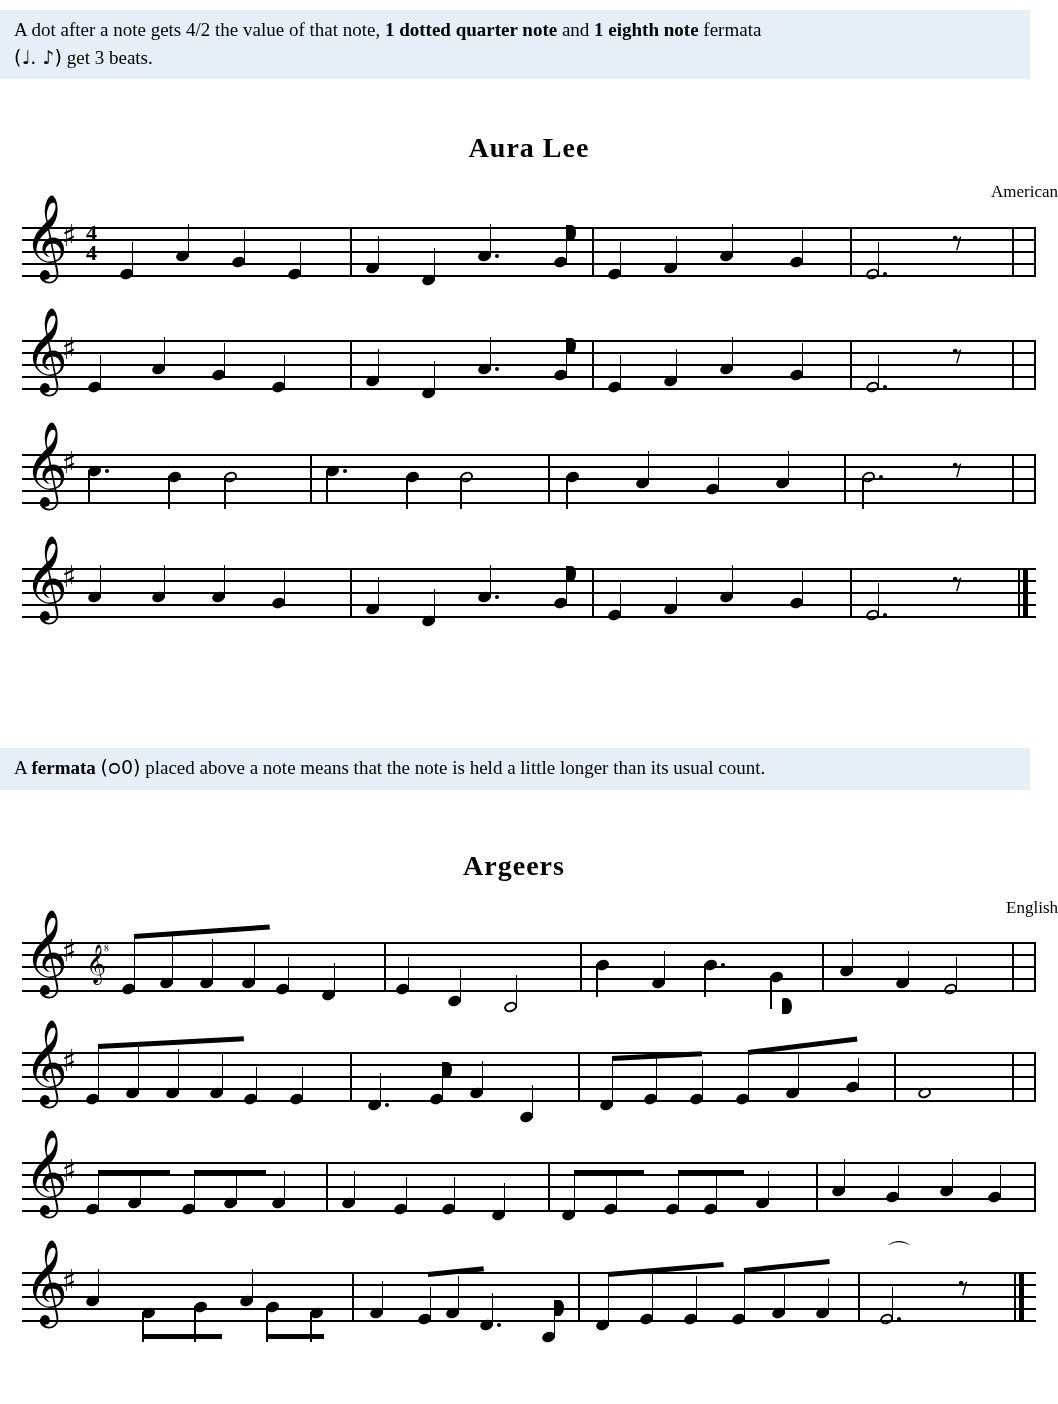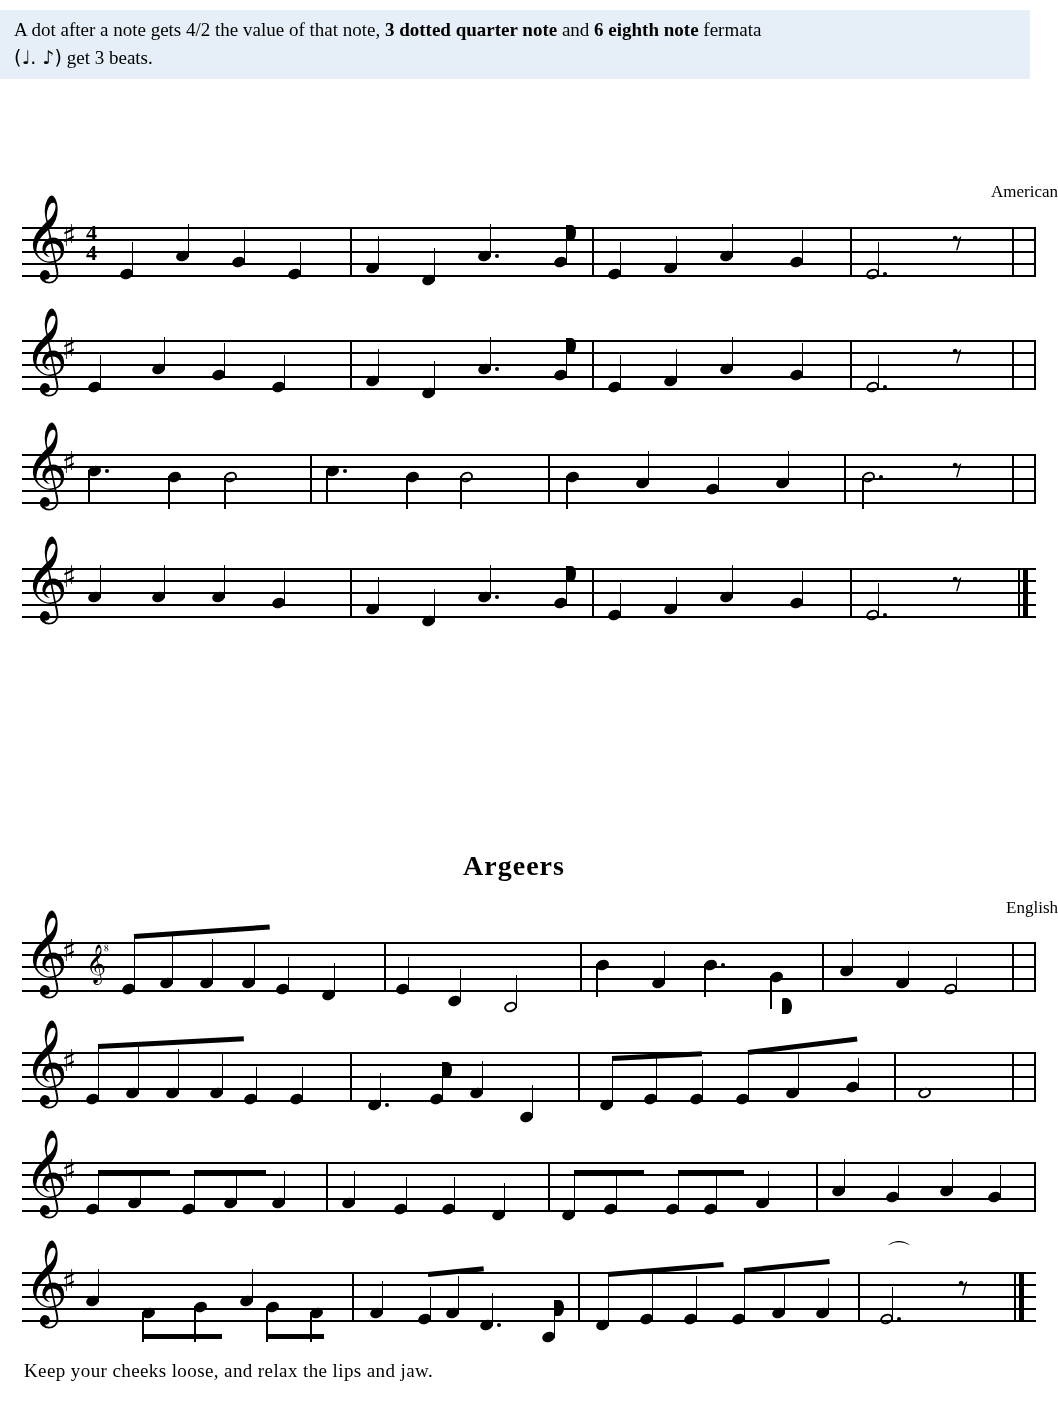--- a/index.html
+++ b/index.html
@@ -133,24 +133,25 @@
     font-size:19px;
     letter-spacing:.4px;
   }
 </style>
 </head>
 <body>
 
 <div class="page">
 
   <div class="callout" id="callout-top">
-    <span>A dot after a note gets 4/2 the value of that note, </span><b>3 dotted quarter note</b><span> and </span><b>6 eighth note</b><span> fermata</span><br>
+    <span>A dot after a note gets 4/2 the value of that note, </span><b>1 dotted quarter note</b><span> and </span><b>1 eighth note</b><span> fermata</span><br>
     <span class="glyph">(♩.   ♪)</span><span> get 3 beats.</span>
   </div>
 
+  <div class="song-title" style="position:absolute;left:0;top:132px;width:1058px;">Aura Lee</div>
   <div class="attribution" style="position:absolute;left:0;top:182px;width:1058px;">American</div>
 
   <div class="system" style="position:absolute;left:0;top:205px;width:1058px;">
     <div class="staff">
       <div class="line l1"></div>
         <div class="line l2"></div>
         <div class="line l3"></div>
         <div class="line l4"></div>
         <div class="line l5"></div>
     </div>
@@ -433,20 +434,23 @@
         <div class="stem up"></div>
         <div class="dot"></div>
       </div>
     <div class="qrest" style="left:952px;top:18px;">𝄾</div>
     <div class="endbar" style="left:1018px;">
         <div class="thin"></div>
         <div class="thick"></div>
       </div>
   </div>
 
+  <div class="callout" id="callout-mid">
+    <span>A </span><b>fermata</b> <span class="glyph">(ᴑ0)</span><span> placed above a note means that the note is held a little longer than its usual count.</span>
+  </div>
 
   <div class="song-title" style="position:absolute;left:4px;top:850px;width:1020px;">Argeers</div>
   <div class="attribution" style="position:absolute;left:0;top:898px;width:1058px;">English</div>
 
   <div class="system" style="position:absolute;left:0;top:920px;width:1058px;">
     <div class="staff">
       <div class="line l1"></div>
         <div class="line l2"></div>
         <div class="line l3"></div>
         <div class="line l4"></div>
@@ -808,15 +812,14 @@
         <div class="stem up"></div>
         <div class="dot"></div>
       </div>
     <div class="qrest" style="left:958px;top:18px;">𝄾</div>
     <div class="endbar" style="left:1014px;">
         <div class="thin"></div>
         <div class="thick"></div>
       </div>
   </div>
 
-  <div class="footer-note">Keep your cheeks loose, and relax the lips and jaw.</div>
 
 </div>
 
 </body></html>

